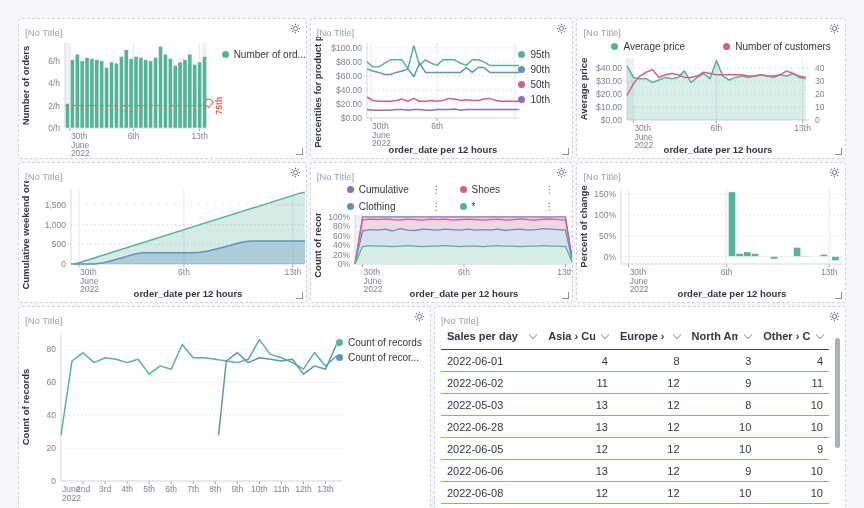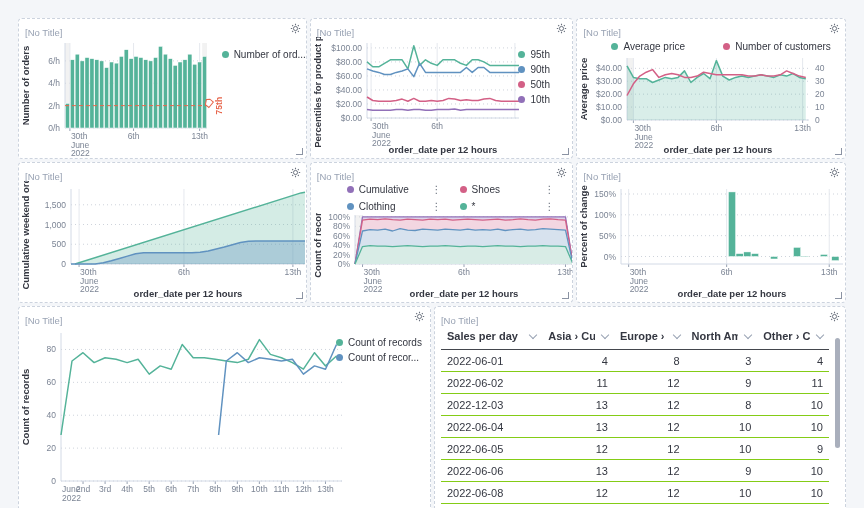--- a/index.html
+++ b/index.html
@@ -549,28 +549,28 @@
                 <td class="num">4</td>
               </tr>
               <tr>
                 <td>2022-06-02</td>
                 <td class="num">11</td>
                 <td class="num">12</td>
                 <td class="num">9</td>
                 <td class="num">11</td>
               </tr>
               <tr>
-                <td>2022-12-03</td>
+                <td>2022-05-03</td>
                 <td class="num">13</td>
                 <td class="num">12</td>
                 <td class="num">8</td>
                 <td class="num">10</td>
               </tr>
               <tr>
-                <td>2022-06-04</td>
+                <td>2022-06-28</td>
                 <td class="num">13</td>
                 <td class="num">12</td>
                 <td class="num">10</td>
                 <td class="num">10</td>
               </tr>
               <tr>
                 <td>2022-06-05</td>
                 <td class="num">12</td>
                 <td class="num">12</td>
                 <td class="num">10</td>

